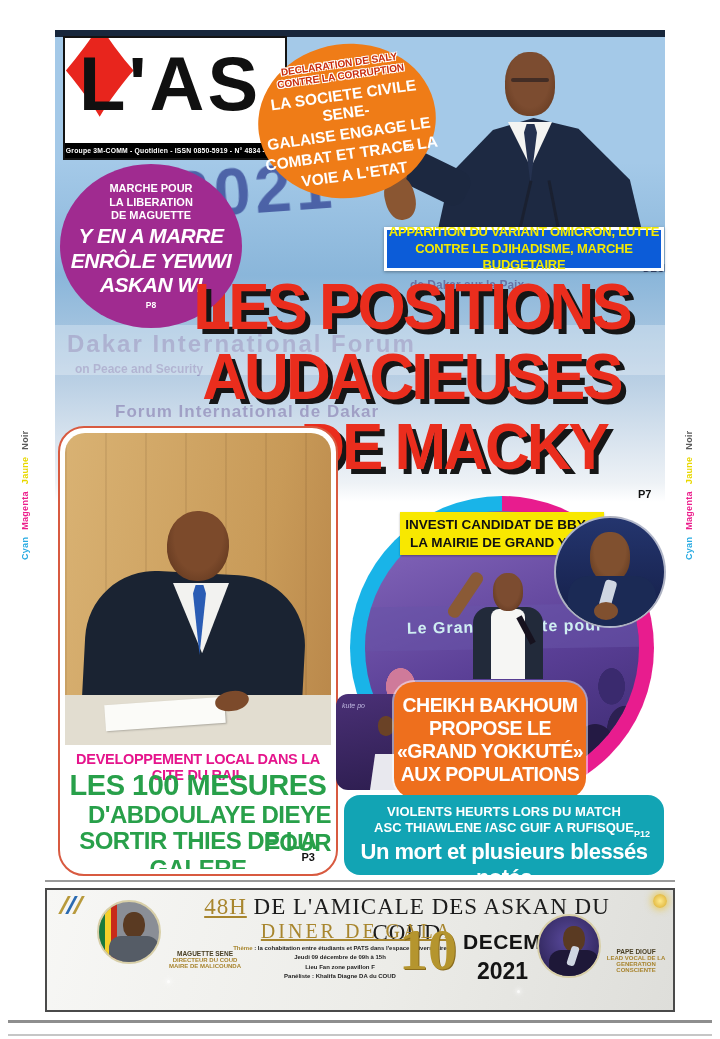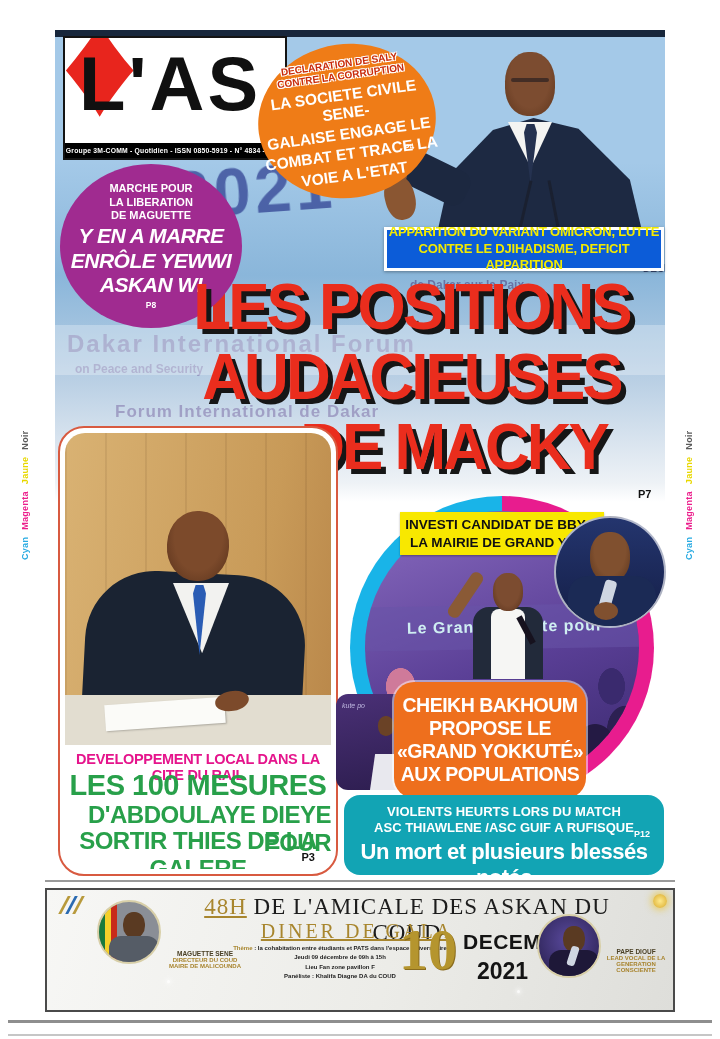--- a/index.html
+++ b/index.html
@@ -225,21 +225,21 @@
     <div class="kick">LA LIBERATION</div>
     <div class="kick">DE MAGUETTE</div>
     <div class="head">Y EN A MARRE</div>
     <div class="head">ENRÔLE YEWWI</div>
     <div class="head">ASKAN WI</div>
     <div class="pref">P8</div>
   </div>
 
   <div class="abs" id="banner-omicron">
     <div>APPARITION DU VARIANT OMICRON, LUTTE</div>
-    <div>CONTRE LE DJIHADISME, DEFICIT APPARITION</div>
+    <div>CONTRE LE DJIHADISME, MARCHE BUDGETAIRE</div>
   </div>
 
   <div class="abs" id="headline">
     <div class="hl">LES POSITIONS</div>
     <div class="hl">AUDACIEUSES</div>
     <div class="hl hl3">DE MACKY</div>
   </div>
   <div class="abs" id="p7">P7</div>
 
   <div class="abs" id="card-thies">

